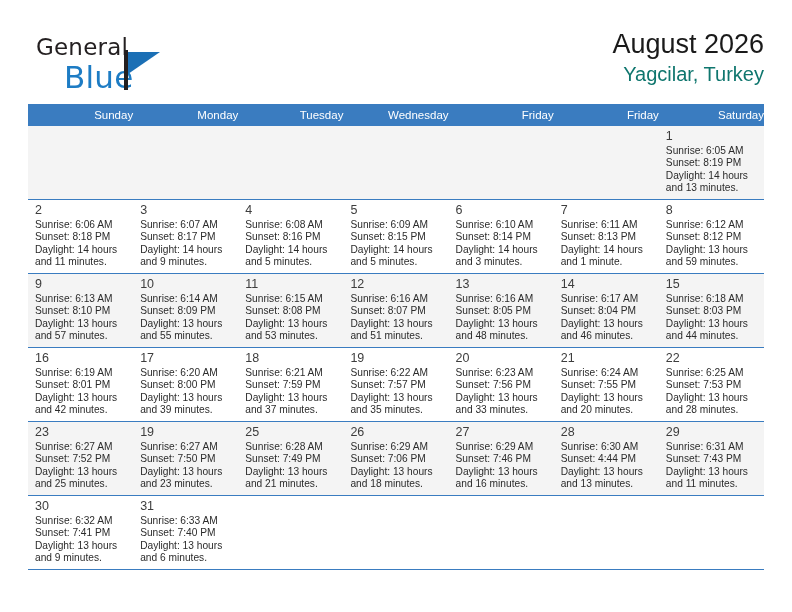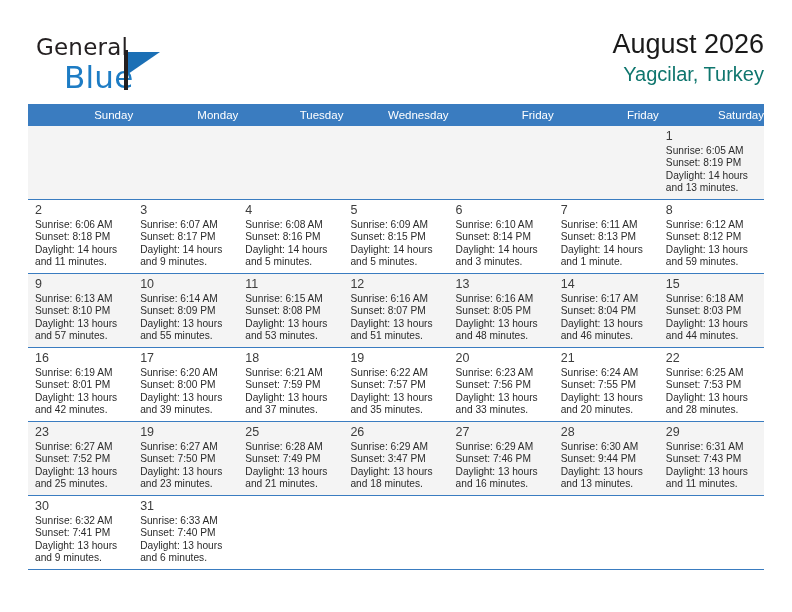--- a/index.html
+++ b/index.html
@@ -492,21 +492,21 @@
             <div>Daylight: 13 hours</div>
             <div>and 21 minutes.</div>
           </div>
         </div>
           </td>
         <td>
             <div class="cell-inner">
           <div class="daynum">26</div>
           <div class="daylines">
             <div>Sunrise: 6:29 AM</div>
-            <div>Sunset: 3:47 PM</div>
+            <div>Sunset: 7:06 PM</div>
             <div>Daylight: 13 hours</div>
             <div>and 18 minutes.</div>
           </div>
         </div>
           </td>
         <td>
             <div class="cell-inner">
           <div class="daynum">27</div>
           <div class="daylines">
             <div>Sunrise: 6:29 AM</div>
@@ -514,21 +514,21 @@
             <div>Daylight: 13 hours</div>
             <div>and 16 minutes.</div>
           </div>
         </div>
           </td>
         <td>
             <div class="cell-inner">
           <div class="daynum">28</div>
           <div class="daylines">
             <div>Sunrise: 6:30 AM</div>
-            <div>Sunset: 9:44 PM</div>
+            <div>Sunset: 4:44 PM</div>
             <div>Daylight: 13 hours</div>
             <div>and 13 minutes.</div>
           </div>
         </div>
           </td>
         <td>
             <div class="cell-inner">
           <div class="daynum">29</div>
           <div class="daylines">
             <div>Sunrise: 6:31 AM</div>

